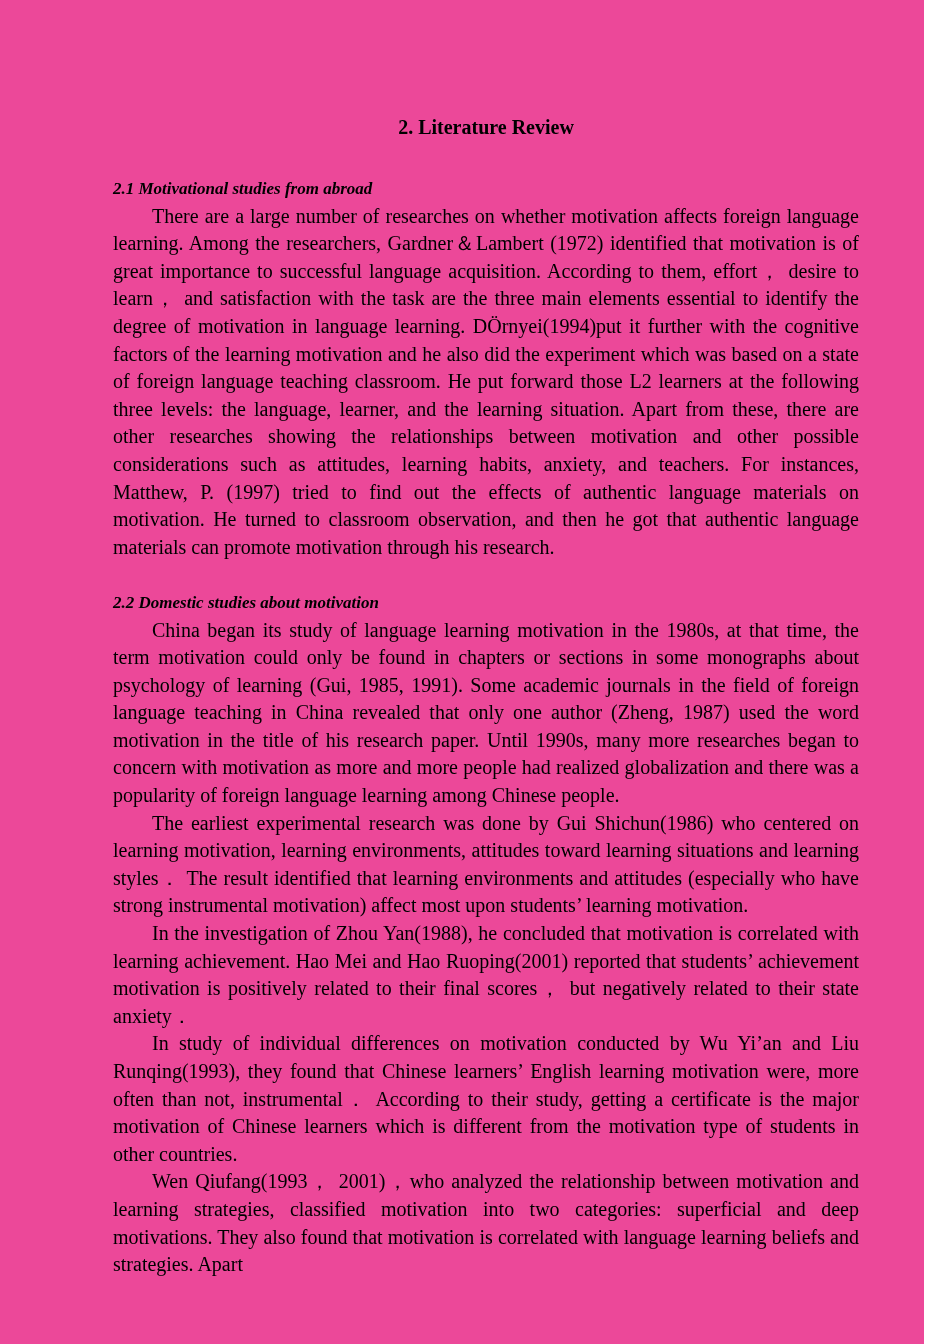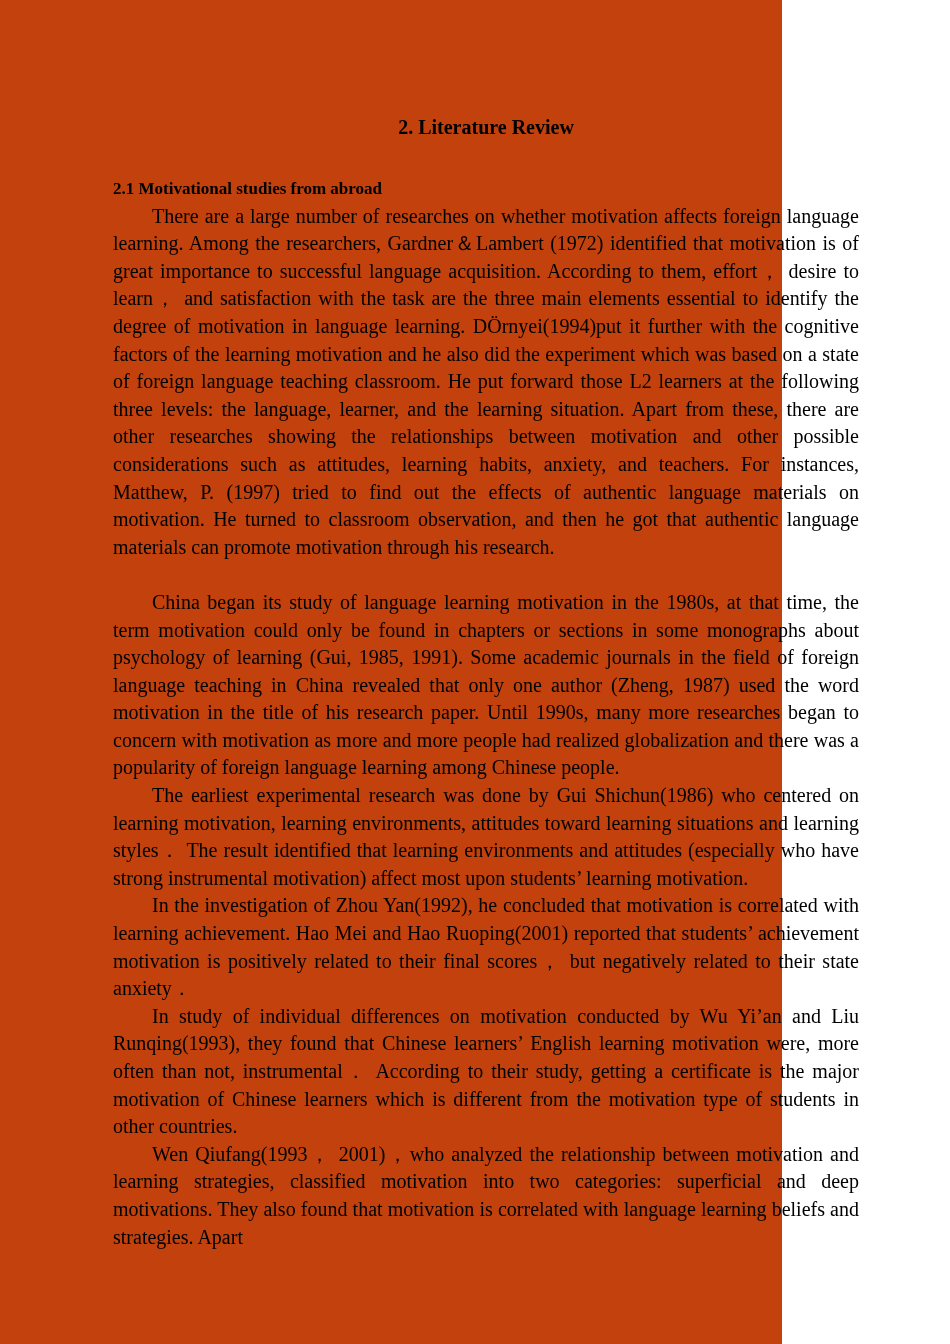--- a/index.html
+++ b/index.html
@@ -1,29 +1,29 @@
 <!DOCTYPE html>
 <html><head>
 <meta charset="utf-8">
 <style>
   html, body { margin: 0; padding: 0; background: #ffffff; }
   body { width: 950px; height: 1344px; position: relative; overflow: hidden; }
   .page {
-    position: absolute; left: 0; top: 0; width: 782px; height: 1344px; background: #c2410c;
+    position: absolute; left: 0; top: 0; width: 924px; height: 1344px; background: #ec4899;
     font-family: "Liberation Serif", "DejaVu Serif", serif; color: #000;
   }
   .title {
     position: absolute; left: 0; width: 972px; top: 114px;
     text-align: center; font-weight: bold; font-size: 20px; line-height: 26px;
   }
   .content {
     position: absolute; left: 113px; top: 175px; width: 746px;
   }
   .section-heading {
-    font-weight: bold; font-size: 17px; line-height: 27.6px; margin: 0;
+    font-weight: bold; font-size: 17px; line-height: 27.6px; margin: 0; font-style: italic;
   }
   .para {
     font-size: 20px; line-height: 27.6px; margin: 0;
     text-align: justify; text-indent: 39px;
   }
   .gap { height: 27.6px; }
 </style>
 </head>
 <body>
 
@@ -32,20 +32,21 @@
 
   <div class="content">
     <div>
       <p class="section-heading">2.1 Motivational studies from abroad</p>
       <p class="para">There are a large number of researches on whether motivation affects foreign language learning. Among the researchers, Gardner＆Lambert (1972) identified that motivation is of great importance to successful language acquisition. According to them, effort， desire to learn， and satisfaction with the task are the three main elements essential to identify the degree of motivation in language learning. DÖrnyei(1994)put it further with the cognitive factors of the learning motivation and he also did the experiment which was based on a state of foreign language teaching classroom. He put forward those L2 learners at the following three levels: the language, learner, and the learning situation. Apart from these, there are other researches showing the relationships between motivation and other possible considerations such as attitudes, learning habits, anxiety, and teachers. For instances, Matthew, P. (1997) tried to find out the effects of authentic language materials on motivation. He turned to classroom observation, and then he got that authentic language materials can promote motivation through his research.</p>
     </div>
 
     <div class="gap"></div>
 
     <div>
+      <p class="section-heading">2.2 Domestic studies about motivation</p>
       <p class="para">China began its study of language learning motivation in the 1980s, at that time, the term motivation could only be found in chapters or sections in some monographs about psychology of learning (Gui, 1985, 1991). Some academic journals in the field of foreign language teaching in China revealed that only one author (Zheng, 1987) used the word motivation in the title of his research paper. Until 1990s, many more researches began to concern with motivation as more and more people had realized globalization and there was a popularity of foreign language learning among Chinese people.</p>
       <p class="para">The earliest experimental research was done by Gui Shichun(1986) who centered on learning motivation, learning environments, attitudes toward learning situations and learning styles． The result identified that learning environments and attitudes (especially who have strong instrumental motivation) affect most upon students’ learning motivation.</p>
-      <p class="para">In the investigation of Zhou Yan(1992), he concluded that motivation is correlated with learning achievement. Hao Mei and Hao Ruoping(2001) reported that students’ achievement motivation is positively related to their final scores， but negatively related to their state anxiety．</p>
+      <p class="para">In the investigation of Zhou Yan(1988), he concluded that motivation is correlated with learning achievement. Hao Mei and Hao Ruoping(2001) reported that students’ achievement motivation is positively related to their final scores， but negatively related to their state anxiety．</p>
       <p class="para">In study of individual differences on motivation conducted by Wu Yi’an and Liu Runqing(1993), they found that Chinese learners’ English learning motivation were, more often than not, instrumental． According to their study, getting a certificate is the major motivation of Chinese learners which is different from the motivation type of students in other countries.</p>
       <p class="para">Wen Qiufang(1993， 2001)，who analyzed the relationship between motivation and learning strategies, classified motivation into two categories: superficial and deep motivations. They also found that motivation is correlated with language learning beliefs and strategies. Apart</p>
     </div>
   </div>
 </div>
 
 </body></html>

